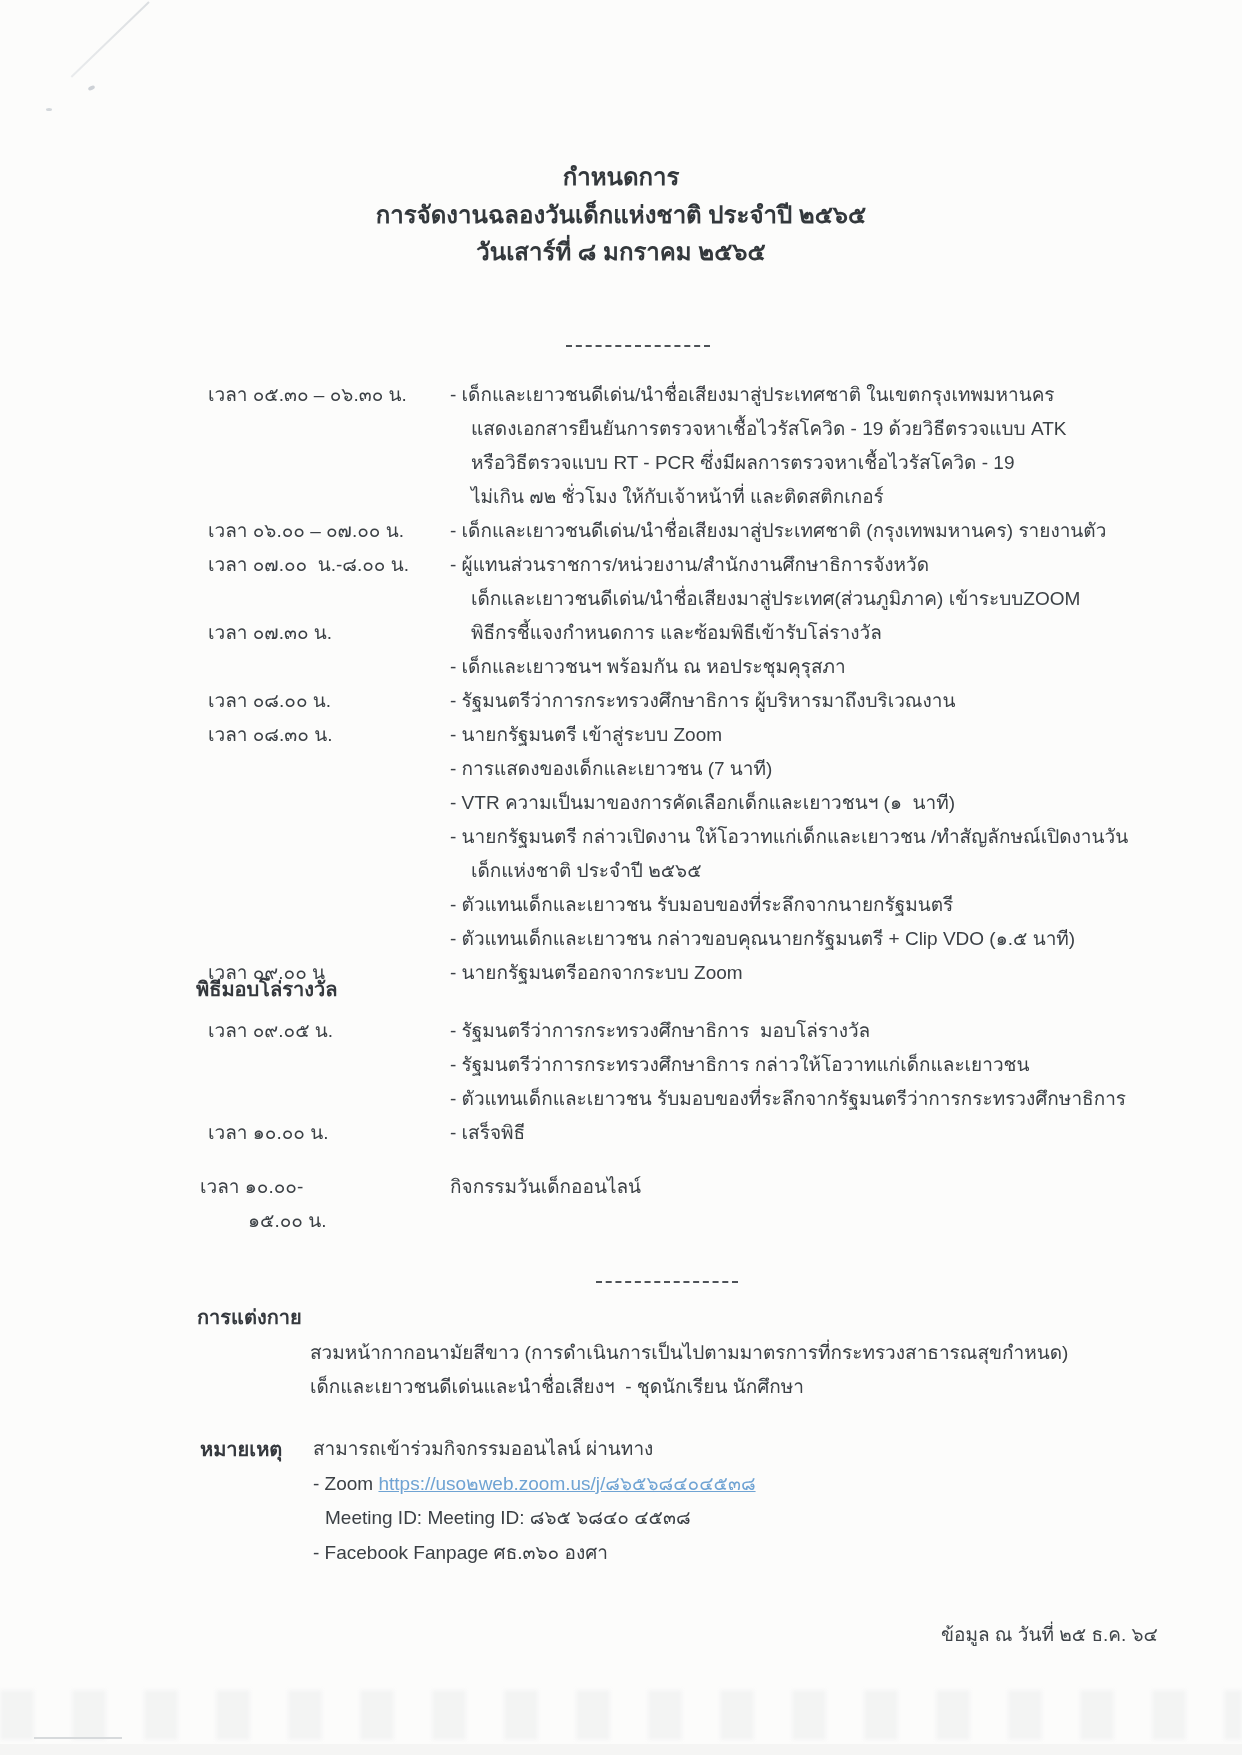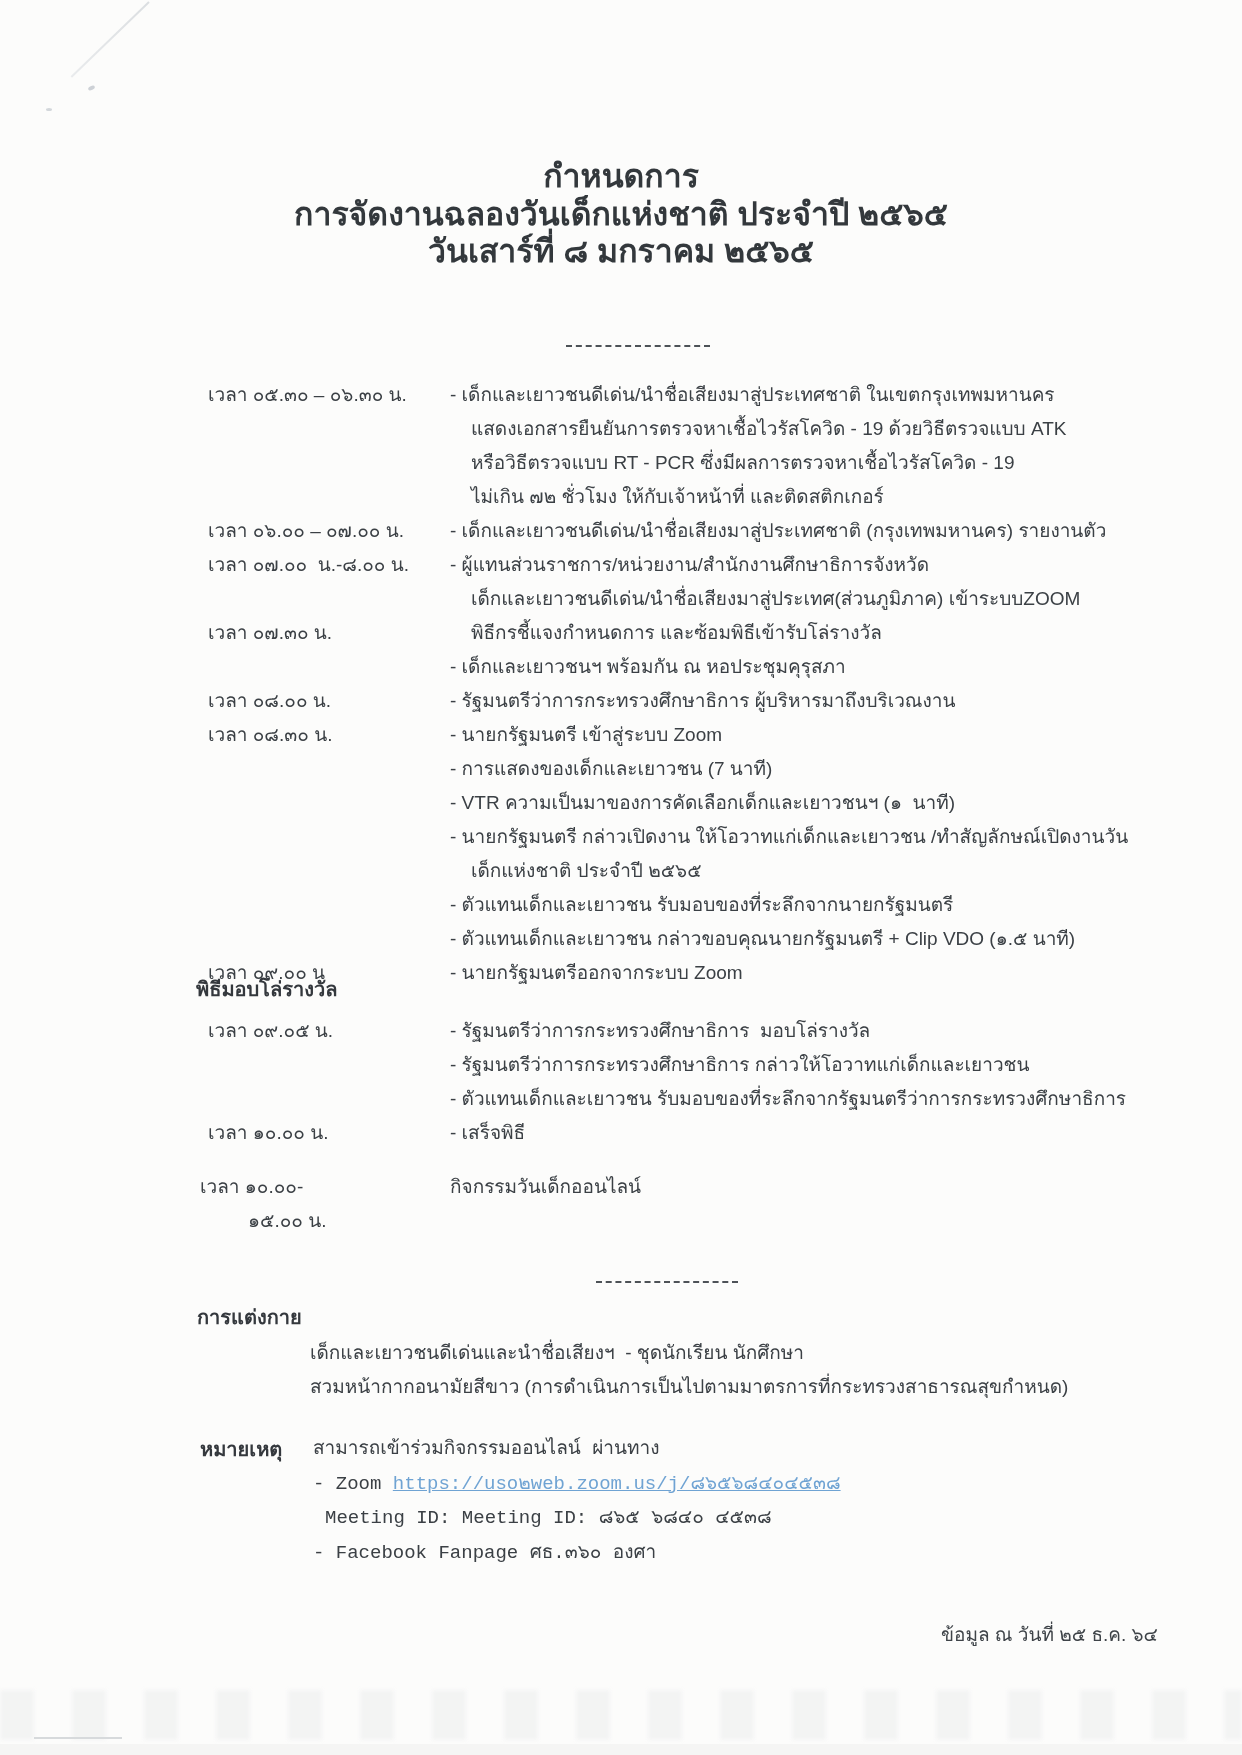--- a/index.html
+++ b/index.html
@@ -34,21 +34,21 @@
     background:repeating-linear-gradient(90deg,rgba(170,176,182,.10) 0 34px,rgba(255,255,255,0) 34px 72px);
     filter:blur(2px);
   }
   .artifact-bottom-dash{position:absolute;left:34px;top:1737px;width:88px;height:2px;background:#d7dadc;}
   .artifact-bottom-band{position:absolute;left:0;top:1744px;width:1242px;height:11px;background:#f5f5f4;}
 
   
   .title-block{
     position:absolute;left:0;top:158px;width:1242px;
     text-align:center;font-weight:bold;color:#33383c;
-    font-size:32px;line-height:37.5px;
+    font-size:24px;line-height:37.5px;
   }
   
   .sep{position:absolute;height:0;border-top:2px dashed #4d5257;}
   .sep-1{left:566px;top:345px;width:144px;}
   .sep-2{left:596px;top:1281px;width:142px;}
 
   
   .schedule{position:absolute;left:208px;width:1000px;}
   .schedule-1{top:378px;}
   .schedule-2{top:1014px;}
@@ -69,21 +69,21 @@
   .online-time .t2{padding-left:48px;}
   .online-activity{flex:1;}
 
   
   .dress-header{position:absolute;left:197px;top:1300px;font-weight:bold;font-size:20px;color:#34383d;}
   .dress-lines{position:absolute;left:310px;top:1336px;width:860px;}
 
   
   .note{position:absolute;left:200px;top:1432px;width:1000px;display:flex;line-height:34.5px;}
   .note-label{width:113px;flex:0 0 113px;font-weight:bold;font-size:20px;color:#34383d;}
-  .note-content{flex:1;font-family:Liberation Mono, monospace;}
+  .note-content{flex:1;}
   .note-meeting{padding-left:12px;}
   .zoom-link{color:var(--link);text-decoration:underline;text-decoration-color:var(--link);cursor:pointer;margin-top:40px;}
 
   
   .footer{position:absolute;left:0;top:1618px;width:1242px;text-align:right;padding-right:84px;box-sizing:border-box;color:#3e4348;}
 </style>
 </head>
 <body>
 
 <div class="page">
@@ -183,22 +183,22 @@
       <div class="t1">เวลา ๑๐.๐๐-</div>
       <div class="t2">๑๕.๐๐ น.</div>
     </div>
     <div class="online-activity">กิจกรรมวันเด็กออนไลน์</div>
   </div>
 
   <div class="sep sep-2"></div>
 
   <div class="dress-header">การแต่งกาย</div>
   <div class="dress-lines">
+    <div class="ln">สวมหน้ากากอนามัยสีขาว (การดำเนินการเป็นไปตามมาตรการที่กระทรวงสาธารณสุขกำหนด)</div>
     <div class="ln">เด็กและเยาวชนดีเด่นและนำชื่อเสียงฯ  - ชุดนักเรียน นักศึกษา</div>
-    <div class="ln">สวมหน้ากากอนามัยสีขาว (การดำเนินการเป็นไปตามมาตรการที่กระทรวงสาธารณสุขกำหนด)</div>
   </div>
 
   <div class="note">
     <div class="note-label">หมายเหตุ</div>
     <div class="note-content">
       <div>สามารถเข้าร่วมกิจกรรมออนไลน์ ผ่านทาง</div>
       <div>
         <span style="white-space:pre;">- Zoom </span><a class="zoom-link">https://uso๒web.zoom.us/j/๘๖๕๖๘๔๐๔๕๓๘</a>
       </div>
       <div class="note-meeting">Meeting ID: Meeting ID: ๘๖๕ ๖๘๔๐ ๔๕๓๘</div>

